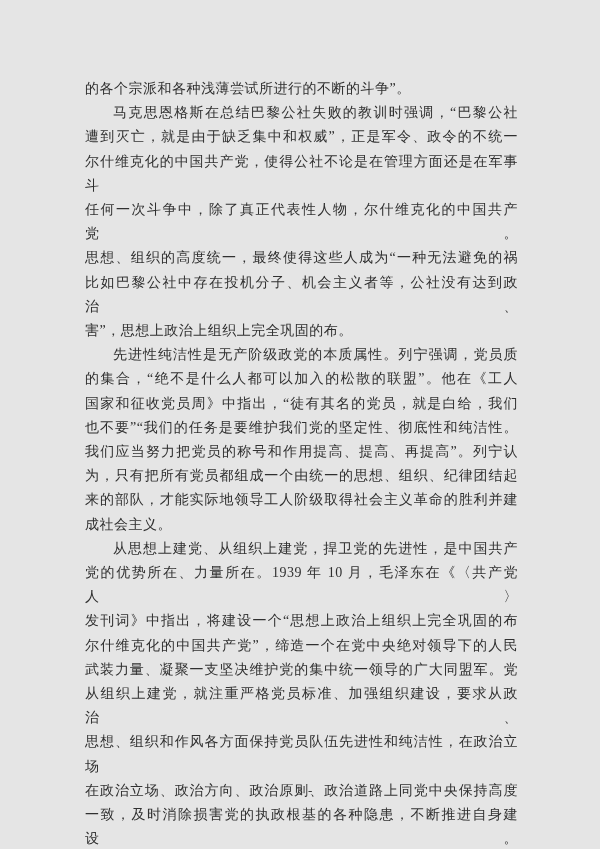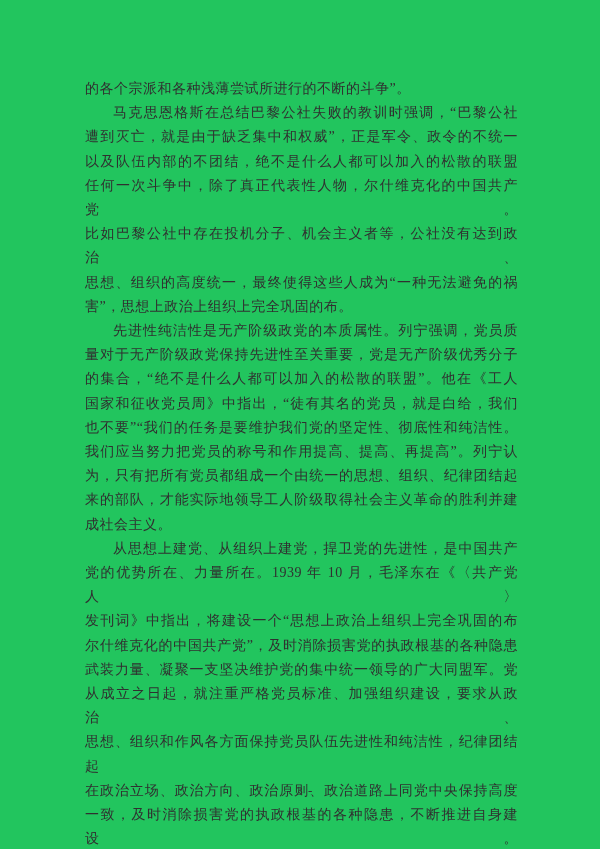--- a/index.html
+++ b/index.html
@@ -4,21 +4,21 @@
 <style>
   html, body {
     margin: 0;
     padding: 0;
     background: #ffffff;
   }
   .page {
     position: relative;
     width: 600px;
     height: 849px;
-    background: #22c55e;
+    background: #e5e5e5;
     overflow: hidden;
     font-family: "Liberation Serif", "DejaVu Serif", serif;
   }
   .text-block {
     position: absolute;
     left: 85px;
     top: 77px;
     width: 433px;
   }
   .line {
@@ -46,38 +46,37 @@
   }
 </style>
 </head>
 <body>
 
 <div class="page">
   <div class="text-block">
       <div class="line">的各个宗派和各种浅薄尝试所进行的不断的斗争”。</div>
       <div class="line full indent">马克思恩格斯在总结巴黎公社失败的教训时强调，“巴黎公社</div>
       <div class="line full">遭到灭亡，就是由于缺乏集中和权威”，正是军令、政令的不统一</div>
-      <div class="line full">以及队伍内部的不团结，绝不是什么人都可以加入的松散的联盟</div>
+      <div class="line full">尔什维克化的中国共产党，使得公社不论是在管理方面还是在军事斗</div>
       <div class="line full">任何一次斗争中，除了真正代表性人物，尔什维克化的中国共产党。</div>
+      <div class="line full">思想、组织的高度统一，最终使得这些人成为“一种无法避免的祸</div>
       <div class="line full">比如巴黎公社中存在投机分子、机会主义者等，公社没有达到政治、</div>
-      <div class="line full">思想、组织的高度统一，最终使得这些人成为“一种无法避免的祸</div>
       <div class="line">害”，思想上政治上组织上完全巩固的布。</div>
       <div class="line full indent">先进性纯洁性是无产阶级政党的本质属性。列宁强调，党员质</div>
-      <div class="line full">量对于无产阶级政党保持先进性至关重要，党是无产阶级优秀分子</div>
       <div class="line full">的集合，“绝不是什么人都可以加入的松散的联盟”。他在《工人</div>
       <div class="line full">国家和征收党员周》中指出，“徒有其名的党员，就是白给，我们</div>
       <div class="line full">也不要”“我们的任务是要维护我们党的坚定性、彻底性和纯洁性。</div>
       <div class="line full">我们应当努力把党员的称号和作用提高、提高、再提高”。列宁认</div>
       <div class="line full">为，只有把所有党员都组成一个由统一的思想、组织、纪律团结起</div>
       <div class="line full">来的部队，才能实际地领导工人阶级取得社会主义革命的胜利并建</div>
       <div class="line">成社会主义。</div>
       <div class="line full indent">从思想上建党、从组织上建党，捍卫党的先进性，是中国共产</div>
       <div class="line full">党的优势所在、力量所在。1939 年 10 月，毛泽东在《〈共产党人〉</div>
       <div class="line full">发刊词》中指出，将建设一个“思想上政治上组织上完全巩固的布</div>
-      <div class="line full">尔什维克化的中国共产党”，及时消除损害党的执政根基的各种隐患</div>
+      <div class="line full">尔什维克化的中国共产党”，缔造一个在党中央绝对领导下的人民</div>
       <div class="line full">武装力量、凝聚一支坚决维护党的集中统一领导的广大同盟军。党</div>
-      <div class="line full">从成立之日起，就注重严格党员标准、加强组织建设，要求从政治、</div>
-      <div class="line full">思想、组织和作风各方面保持党员队伍先进性和纯洁性，纪律团结起</div>
+      <div class="line full">从组织上建党，就注重严格党员标准、加强组织建设，要求从政治、</div>
+      <div class="line full">思想、组织和作风各方面保持党员队伍先进性和纯洁性，在政治立场</div>
       <div class="line full">在政治立场、政治方向、政治原则、政治道路上同党中央保持高度</div>
       <div class="line full">一致，及时消除损害党的执政根基的各种隐患，不断推进自身建设。</div>
     </div>
   <div class="page-number">- 3 -</div>
 </div>
 
 </body></html>

